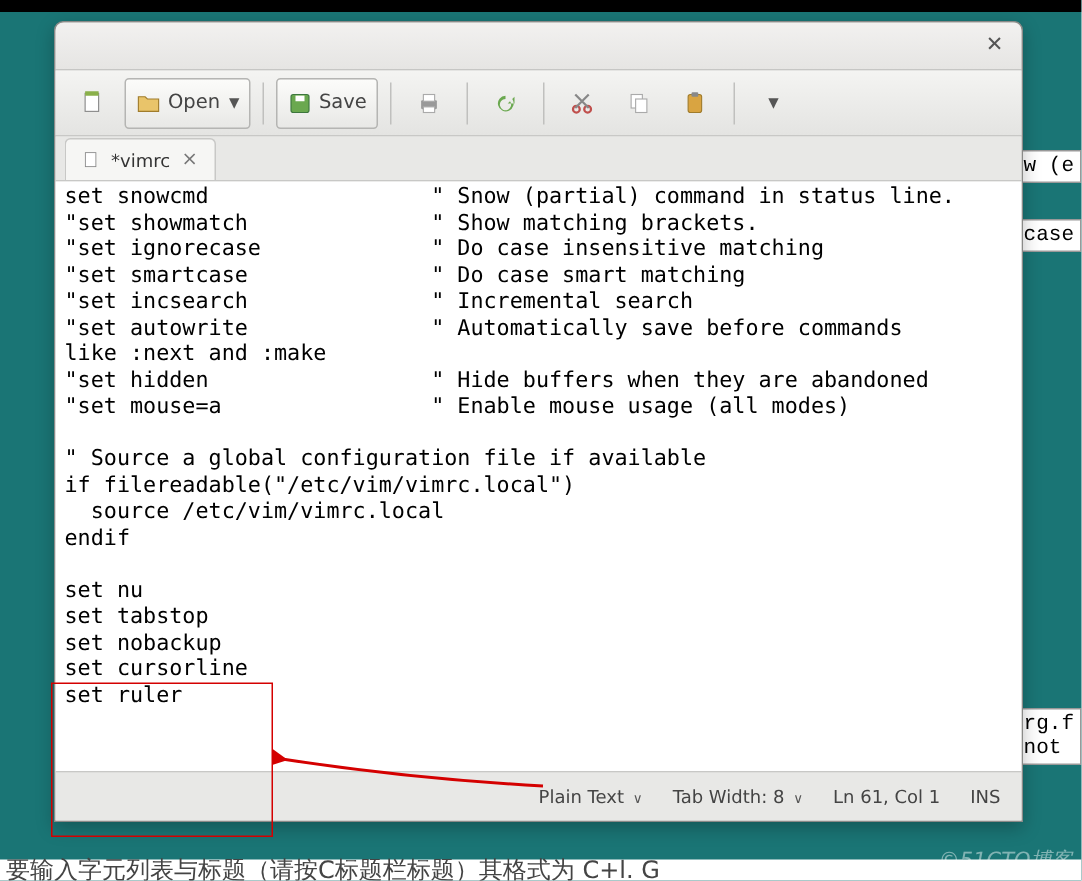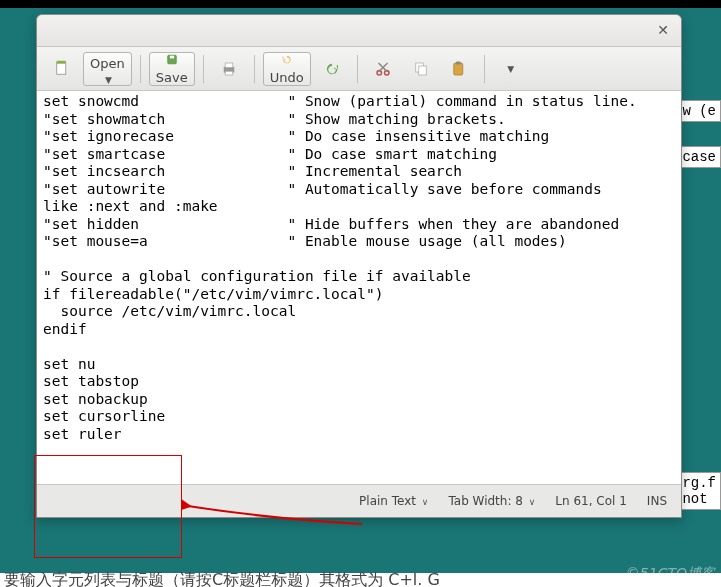--- a/index.html
+++ b/index.html
@@ -54,21 +54,21 @@
     border-bottom: 1px solid #c8c8c6;
   }
   .tbtn {
     height: 34px; min-width: 34px;
     border: 1px solid transparent;
     border-radius: 3px;
     display: flex; align-items: center; justify-content: center;
     padding: 0 6px; gap: 4px;
     color: #444;
   }
-  .tbtn.box { border-color:#b5b5b3; background:linear-gradient(#fcfcfa,#e8e8e6);flex-direction:column; }
+  .tbtn.box { border-color:#b5b5b3; background:linear-gradient(#fcfcfa,#e8e8e6); }
   .tbtn svg { width: 18px; height: 18px; }
   .sep { width:1px; height:28px; background:#c0c0be; margin:0 4px;}
   .drop { font-size:9px; color:#555; margin-left:2px;}
   .tabbar {
     height: 30px;
     display: flex; align-items: flex-end;
     padding: 0 6px;
     background: #e8e8e6;
     border-bottom: 1px solid #c8c8c6;
   }
@@ -171,26 +171,20 @@
     </div>
     <div class="sep"></div>
     <div class="tbtn">
       <svg viewBox="0 0 24 24">
           <rect x="5" y="9" width="14" height="8" fill="#999" rx="1"></rect>
           <rect x="7" y="4" width="10" height="6" fill="#fff" stroke="#aaa"></rect>
           <rect x="7" y="15" width="10" height="5" fill="#fff" stroke="#aaa"></rect>
         </svg>
     </div>
     <div class="sep"></div>
-    <div class="tbtn box">
-      <svg viewBox="0 0 24 24">
-          <path d="M12 5a7 7 0 1 1-6 3l-2-2v6h6l-2-2a5 5 0 1 0 4-2z" fill="#e9b44c"></path>
-        </svg>
-      <span>Undo</span>
-    </div>
     <div class="tbtn">
       <svg viewBox="0 0 24 24">
           <path d="M12 5a7 7 0 1 0 6 3l2-2v6h-6l2-2a5 5 0 1 1-4-2z" fill="#6aa84f"></path>
         </svg>
     </div>
     <div class="sep"></div>
     <div class="tbtn">
       <svg viewBox="0 0 24 24">
           <circle cx="7" cy="17" r="3" fill="none" stroke="#c0504d" stroke-width="2"></circle>
           <circle cx="17" cy="17" r="3" fill="none" stroke="#c0504d" stroke-width="2"></circle>
@@ -208,20 +202,29 @@
           <rect x="5" y="4" width="12" height="16" fill="#d9a441" stroke="#a07c2c" rx="2"></rect>
           <rect x="8" y="2" width="6" height="4" fill="#888" rx="1"></rect>
         </svg>
     </div>
     <div class="sep"></div>
     <div class="tbtn">
       <span class="drop">▼</span>
     </div>
   </div>
 
+  <div class="tabbar">
+    <div class="tab">
+      <svg width="14" height="14" viewBox="0 0 24 24">
+          <rect x="5" y="3" width="12" height="16" fill="#fff" stroke="#888"></rect>
+        </svg>
+      <span>*vimrc</span>
+      <span class="xicon">×</span>
+    </div>
+  </div>
 
   <div class="editor">set snowcmd                 " Snow (partial) command in status line.
 "set showmatch              " Show matching brackets.
 "set ignorecase             " Do case insensitive matching
 "set smartcase              " Do case smart matching
 "set incsearch              " Incremental search
 "set autowrite              " Automatically save before commands
 like :next and :make
 "set hidden                 " Hide buffers when they are abandoned
 "set mouse=a                " Enable mouse usage (all modes)

